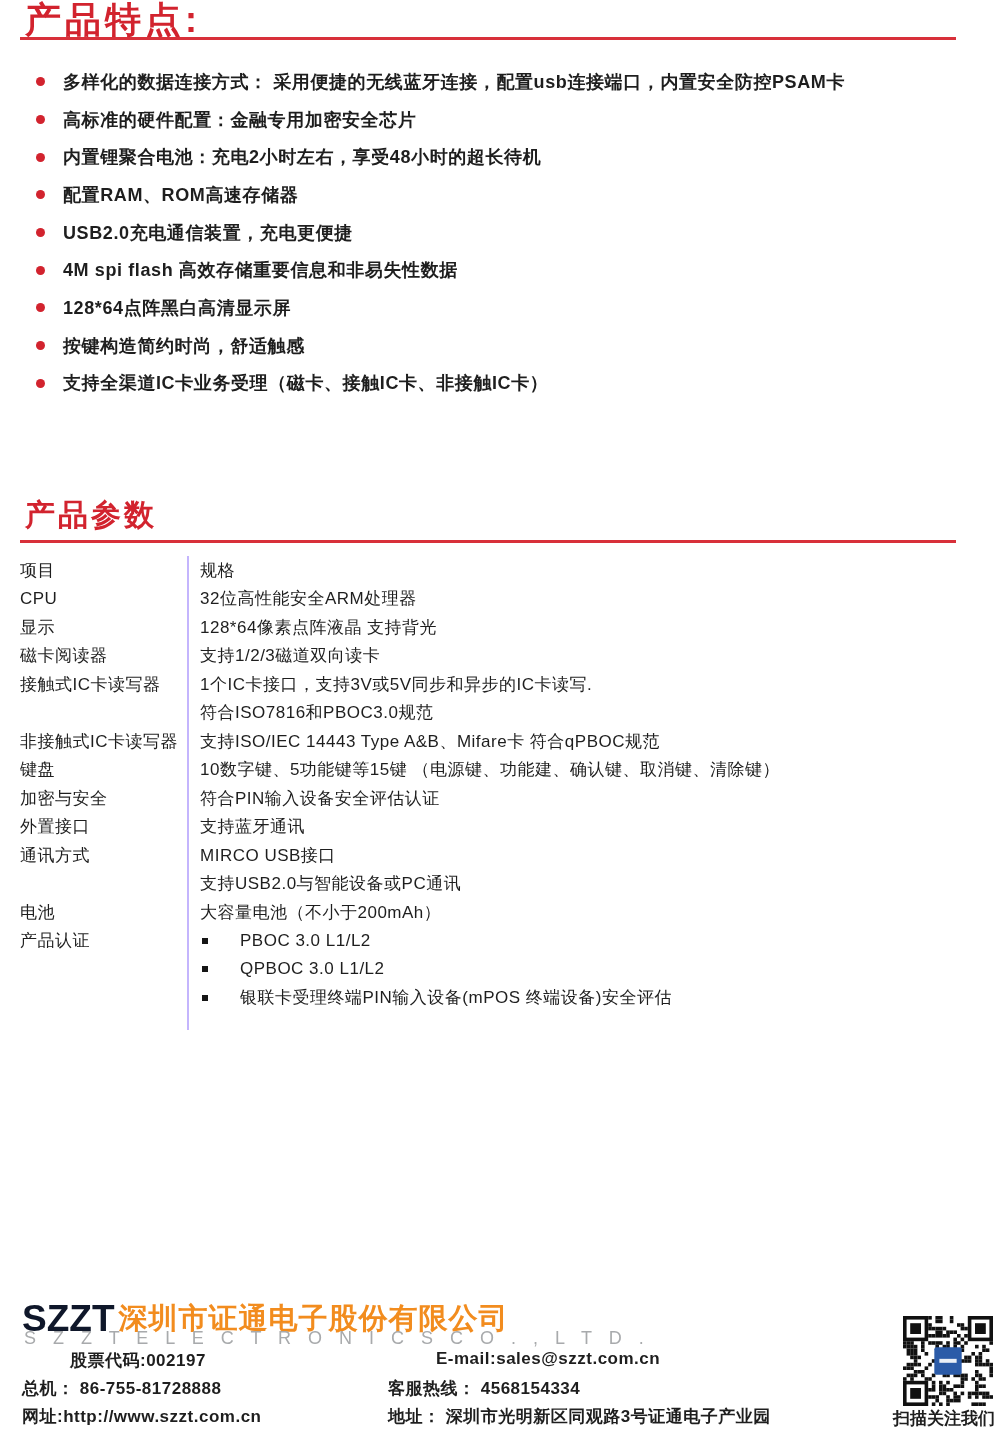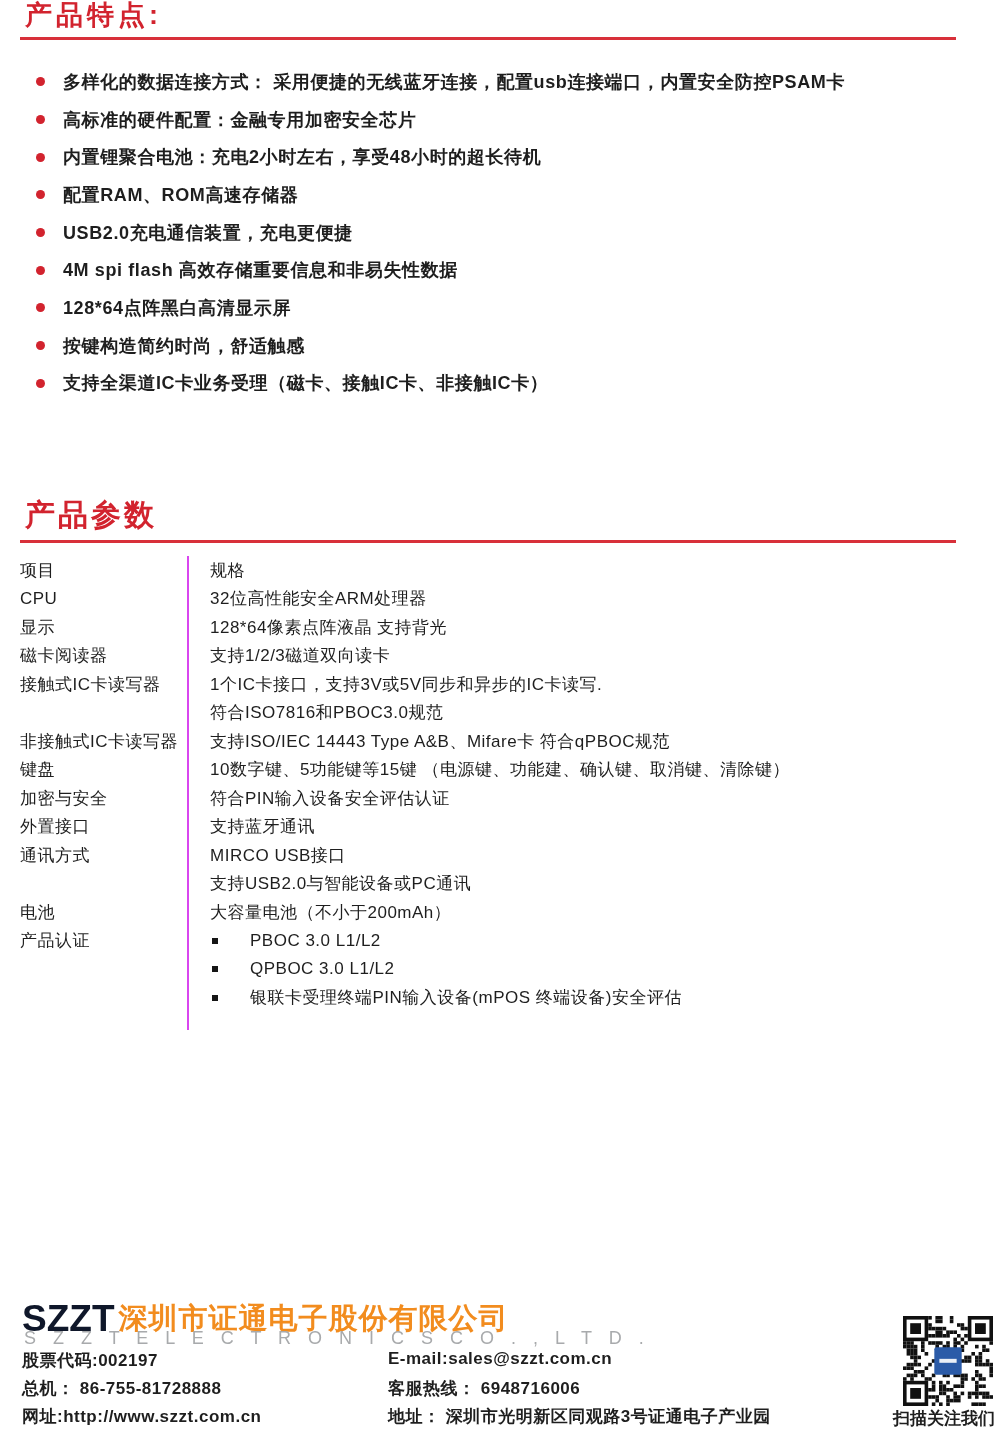--- a/index.html
+++ b/index.html
@@ -8,21 +8,21 @@
     background:#ffffff;color:#1e1e1e;
     font-family:"Liberation Sans","DejaVu Sans",sans-serif;
   }
 
   
   .sec-title{
     position:absolute;left:25px;margin:0;
     color:#d2232e;font-weight:bold;line-height:1;
     letter-spacing:4px;white-space:nowrap;
   }
-  #features-title{top:2px;font-size:27px;}
+  #features-title{top:2px;font-size:36px;}
   #params-title{top:500px;font-size:30px;letter-spacing:3px;}
   .rule{position:absolute;left:20px;width:936px;height:3px;background:#d8303a;}
   #rule-features{top:37px;}
   #rule-params{top:540px;}
 
   
   #features-list{
     position:absolute;top:55px;left:28px;margin:8px;padding:0;list-style:none;
   }
   #features-list li{
@@ -34,39 +34,39 @@
   }
   .feat-text{
     font-size:18px;font-weight:bold;letter-spacing:0.6px;white-space:nowrap;
   }
 
   
   #spec-table{
     position:absolute;top:556px;left:20px;width:936px;display:flex;
   }
   .lbl-col{width:167px;flex-shrink:0;}
-  .cnt-col{flex:1;border-left:2px solid #d946ef;padding-left:21px;padding-bottom:18px;}
+  .cnt-col{flex:1;border-left:2px solid #c4b5fd;padding-left:11px;padding-bottom:18px;}
   .tline{
     height:28.5px;display:flex;align-items:center;
     font-size:17px;font-weight:normal;letter-spacing:0.5px;white-space:nowrap;
   }
   .sq{
     width:6px;height:6px;background:#151515;margin:0 32px 0 2px;flex-shrink:0;
   }
 
   
   #logo-row{position:absolute;top:1300px;left:22px;display:flex;align-items:center;white-space:nowrap;}
   #logo-szzt{font-size:37px;font-weight:900;color:#0f172a;line-height:1;letter-spacing:0px;}
   #logo-cn{font-size:29px;font-weight:bold;color:#f28c1e;line-height:1;margin-left:4px;letter-spacing:1px;}
   #logo-en{position:absolute;top:1328px;left:24px;font-size:18px;color:#a8aaac;letter-spacing:6px;white-space:nowrap;}
   .contact{
     position:absolute;font-size:17px;font-weight:bold;letter-spacing:0.5px;white-space:nowrap;
   }
   .c-l{left:22px;} .c-r{left:388px;}
-  .row1{top:1349px;} .row2{top:1377px;} .row3{top:1405px;}
+  .row1{top:1349px;margin-left:48px;} .row2{top:1377px;} .row3{top:1405px;}
   #qr-box{position:absolute;top:1316px;left:903px;width:91px;height:90px;}
   #qr-box svg{width:91px;height:90px;display:block;fill:#111;}
   #qr-caption{position:absolute;top:1407px;left:893px;font-size:17px;font-weight:bold;white-space:nowrap;}
 </style>
 </head>
 <body>
 
 <h1 class="sec-title" id="features-title">产品特点:</h1>
 <div class="rule" id="rule-features"></div>
 
@@ -164,21 +164,21 @@
   <span id="logo-szzt">SZZT</span>
   <span id="logo-cn">深圳市证通电子股份有限公司</span>
 </div>
 <div id="logo-en">S Z Z T   E L E C T R O N I C S   C O . ,   L T D .</div>
 
 <div class="contact c-l row1">股票代码:002197</div>
 <div class="contact c-l row2">总机： 86-755-81728888</div>
 <div class="contact c-l row3">网址:http://www.szzt.com.cn</div>
 
 <div class="contact c-r row1">E-mail:sales@szzt.com.cn</div>
-<div class="contact c-r row2">客服热线： 6948716006</div>
+<div class="contact c-r row2">客服热线： 4568154334</div>
 <div class="contact c-r row3">地址： 深圳市光明新区同观路3号证通电子产业园</div>
 
 <div id="qr-box">
   <svg viewBox="0 0 91 90" xmlns="http://www.w3.org/2000/svg">
       <rect x="25.20" y="0.00" width="3.6" height="3.6"></rect>
       <rect x="32.40" y="0.00" width="3.6" height="3.6"></rect>
       <rect x="36.00" y="0.00" width="3.6" height="3.6"></rect>
       <rect x="46.80" y="0.00" width="3.6" height="3.6"></rect>
       <rect x="32.40" y="3.60" width="3.6" height="3.6"></rect>
       <rect x="36.00" y="3.60" width="3.6" height="3.6"></rect>

